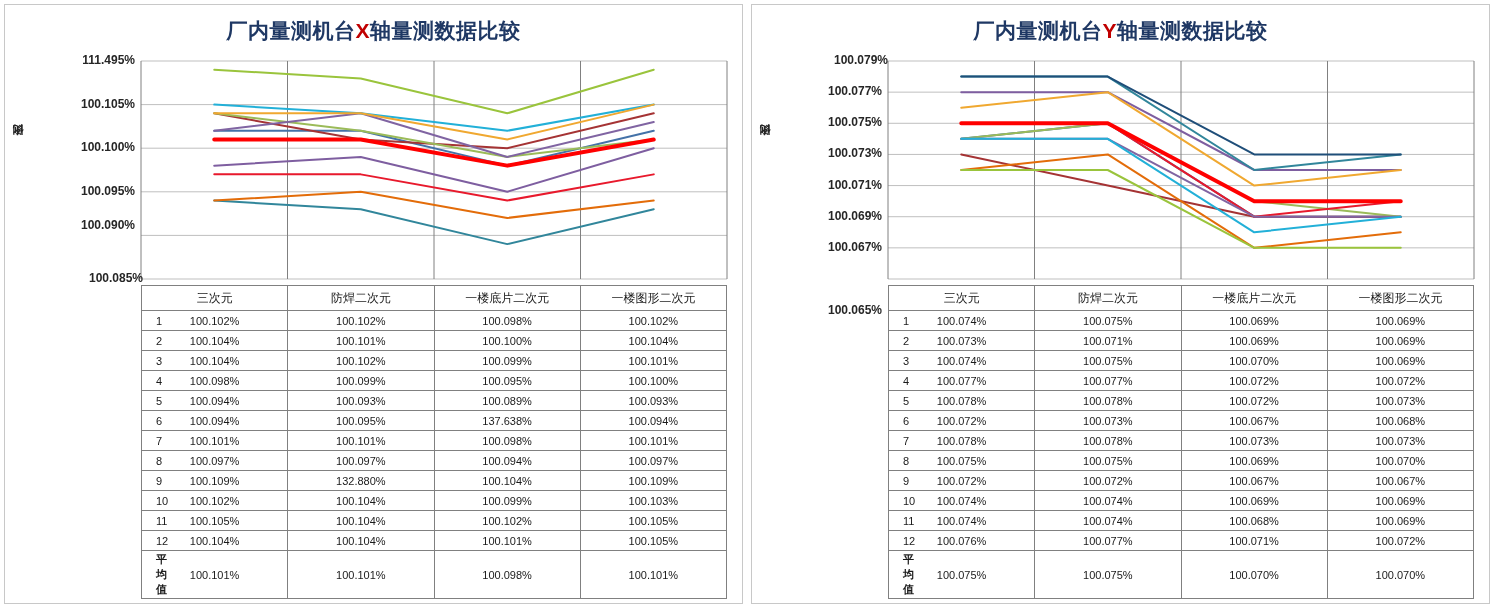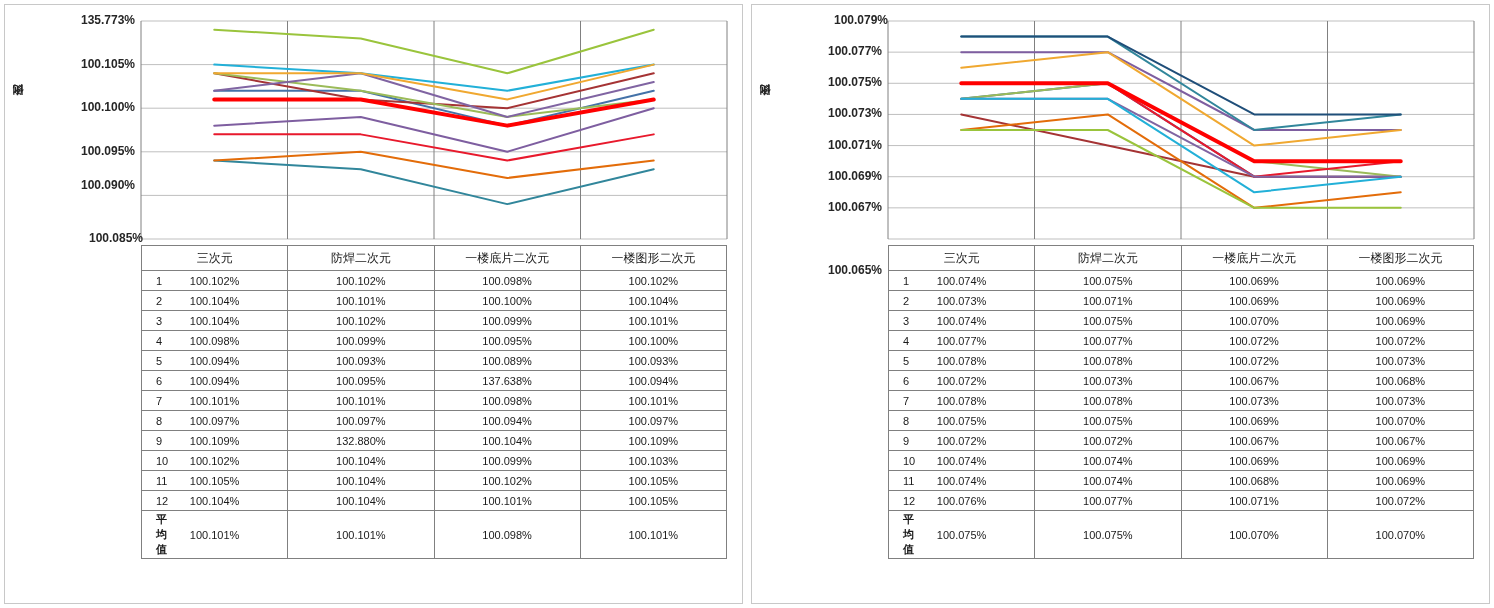--- a/index.html
+++ b/index.html
@@ -90,28 +90,29 @@
     border-top-style: solid;
   }
   .legend-name { font-size: 11px; }
   .legend-name.avg { font-weight: bold; }
 </style>
 </head>
 <body>
 
 <div id="root">
   <div class="panel" id="panel-0">
+      <div class="chart-title"><span>厂内量测机台</span><span class="axis-letter">X</span><span>轴量测数据比较</span></div>
       <div class="plot-wrap" style="height:240px;">
         <div class="ylabel" style="top:100px;">比例</div>
         <div class="ytick" style="left:66px;width:72px;top:226px;">100.085%</div>
         <div class="ytick" style="left:58px;width:72px;top:173px;">100.090%</div>
         <div class="ytick" style="left:58px;width:72px;top:138.79999999999998px;">100.095%</div>
         <div class="ytick" style="left:58px;width:72px;top:95.2px;">100.100%</div>
         <div class="ytick" style="left:58px;width:72px;top:51.59999999999999px;">100.105%</div>
-        <div class="ytick" style="left:58px;width:72px;top:8px;">135.773%</div>
+        <div class="ytick" style="left:58px;width:72px;top:8px;">111.495%</div>
         <svg class="plot" width="740" height="240">
           <line x1="136" y1="234" x2="722" y2="234" stroke="#bfbfbf" stroke-width="1"></line>
           <line x1="136" y1="190.4" x2="722" y2="190.4" stroke="#bfbfbf" stroke-width="1"></line>
           <line x1="136" y1="146.8" x2="722" y2="146.8" stroke="#bfbfbf" stroke-width="1"></line>
           <line x1="136" y1="103.20000000000002" x2="722" y2="103.20000000000002" stroke="#bfbfbf" stroke-width="1"></line>
           <line x1="136" y1="59.599999999999994" x2="722" y2="59.599999999999994" stroke="#bfbfbf" stroke-width="1"></line>
           <line x1="136" y1="16" x2="722" y2="16" stroke="#bfbfbf" stroke-width="1"></line>
           <line x1="136" y1="16" x2="136" y2="234" stroke="#808080" stroke-width="1"></line>
           <line x1="282.5" y1="16" x2="282.5" y2="234" stroke="#808080" stroke-width="1"></line>
           <line x1="429" y1="16" x2="429" y2="234" stroke="#808080" stroke-width="1"></line>
@@ -297,20 +298,21 @@
             </td>
             <td>100.101%</td>
             <td>100.101%</td>
             <td>100.098%</td>
             <td>100.101%</td>
           </tr>
         </tbody>
       </table>
     </div>
   <div class="panel" id="panel-1">
+      <div class="chart-title"><span>厂内量测机台</span><span class="axis-letter">Y</span><span>轴量测数据比较</span></div>
       <div class="plot-wrap" style="height:240px;">
         <div class="ylabel" style="top:100px;">比例</div>
         <div class="ytick" style="left:58px;width:72px;top:226px;margin-top:32px;">100.065%</div>
         <div class="ytick" style="left:58px;width:72px;top:194.85714285714286px;">100.067%</div>
         <div class="ytick" style="left:58px;width:72px;top:163.71428571428572px;">100.069%</div>
         <div class="ytick" style="left:58px;width:72px;top:132.57142857142856px;">100.071%</div>
         <div class="ytick" style="left:58px;width:72px;top:101.42857142857143px;">100.073%</div>
         <div class="ytick" style="left:58px;width:72px;top:70.28571428571428px;">100.075%</div>
         <div class="ytick" style="left:58px;width:72px;top:39.14285714285715px;">100.077%</div>
         <div class="ytick" style="left:64px;width:72px;top:8px;">100.079%</div>

